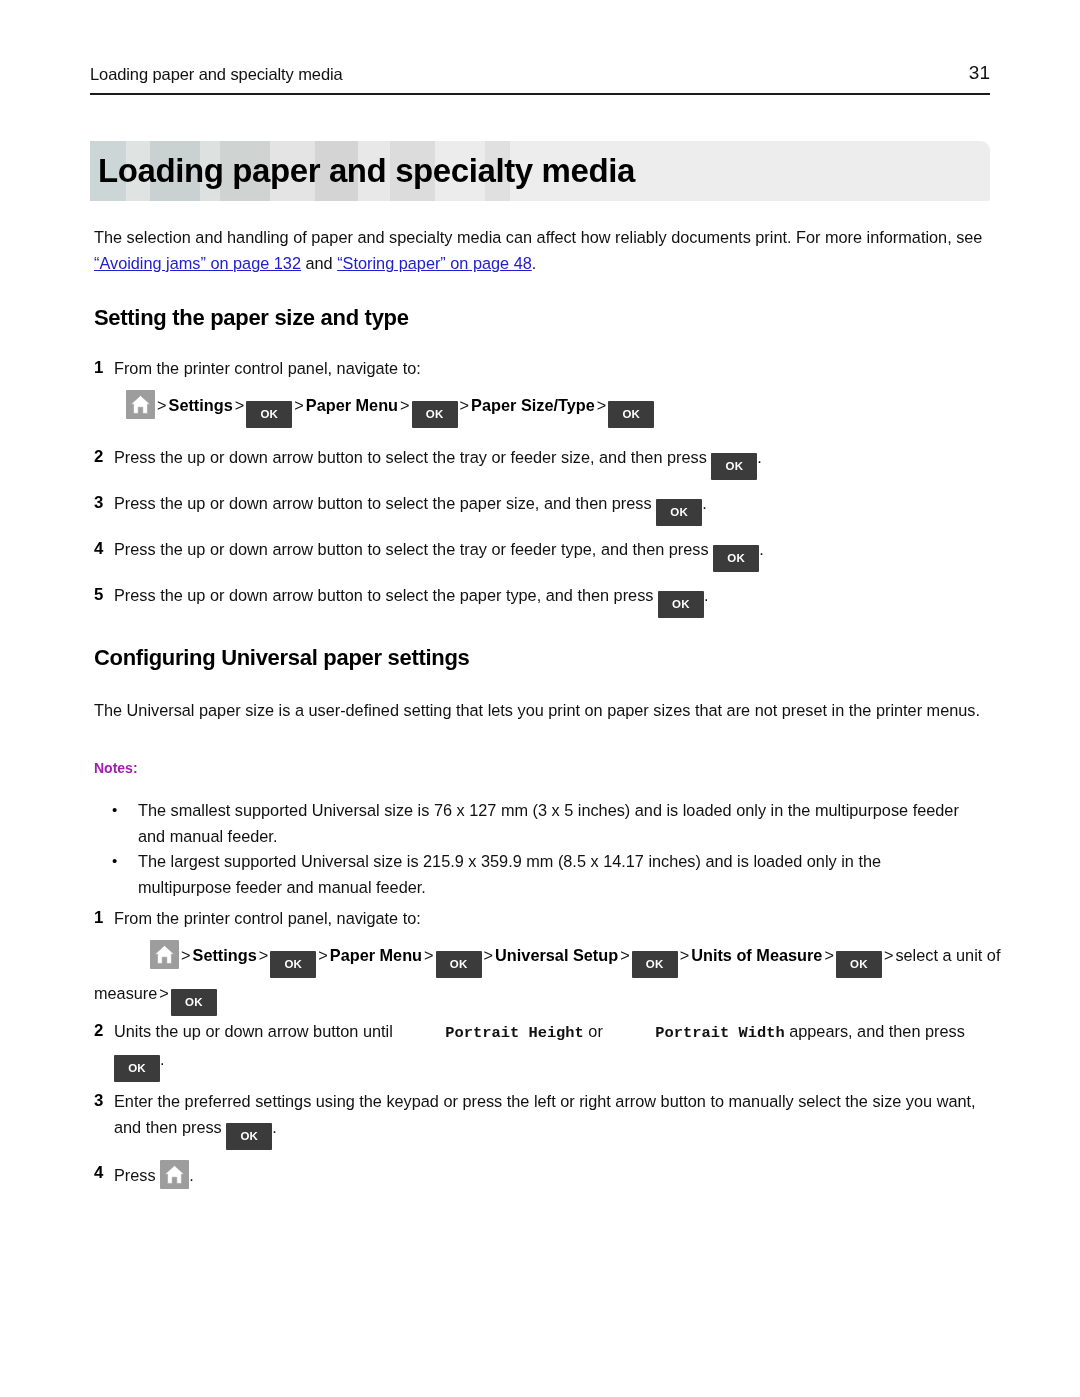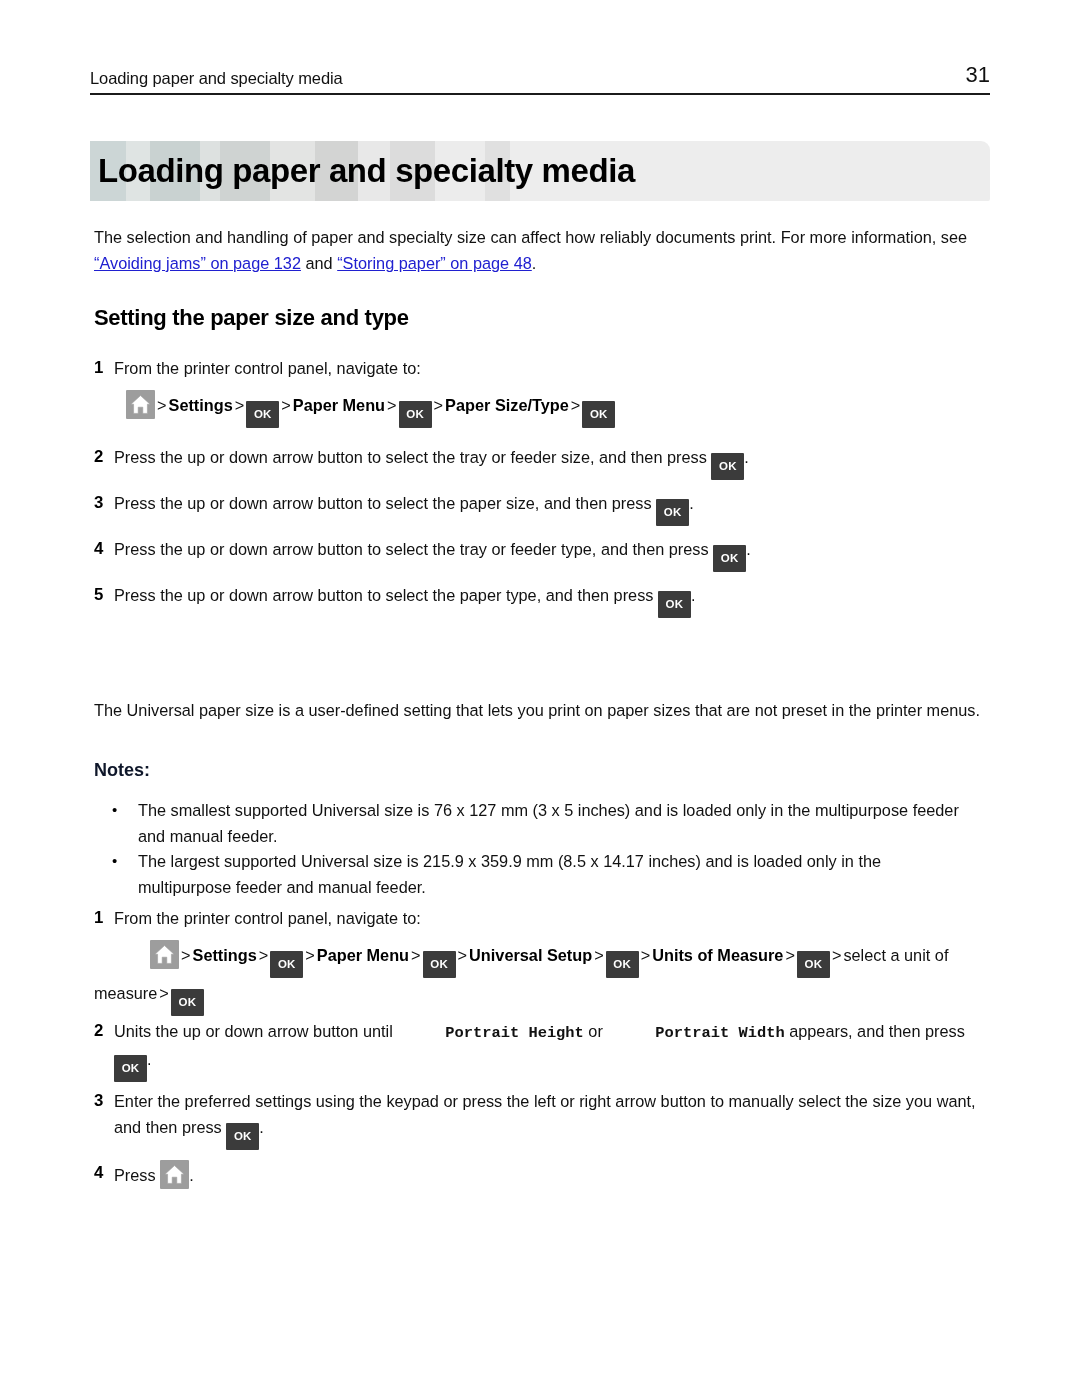--- a/index.html
+++ b/index.html
@@ -32,21 +32,21 @@
     align-items: flex-end;
     justify-content: space-between;
   }
   .running-header-title {
     font-size: 16.5px;
     letter-spacing: -0.1px;
     color: #111111;
     white-space: nowrap;
   }
   .running-header-page {
-    font-size: 22px;
+    font-size: 19px;
     color: #111111;
   }
   .header-rule {
     position: absolute;
     left: 90px;
     top: 93px;
     width: 900px;
     height: 2.4px;
     background: #1b1b1b;
   }
@@ -161,21 +161,21 @@
     color: #000;
   }
   .bullet-body {
     margin-left: 26px;
     display: block;
   }
 
   
   .key-ok {
     display: inline-block;
-    width: 33px;
+    width: 46px;
     height: 27px;
     background: #3b3b3b;
     color: #ffffff;
     font-size: 11.5px;
     font-weight: bold;
     font-family: "Liberation Sans", sans-serif;
     text-align: center;
     line-height: 27px;
     vertical-align: -7px;
     letter-spacing: 0.2px;
@@ -215,42 +215,42 @@
   .mono {
     font-family: "Liberation Mono", monospace;
     font-weight: bold;
     font-size: 15.4px;
     letter-spacing: 0px;
     padding-left: 48px;
   }
   .notes-label {
     position: absolute;
     left: 94px;
-    font-size: 18px;
-    font-weight: bold;
-    color: #0f172a;
+    font-size: 14px;
+    font-weight: bold;
+    color: #a21caf;
   }
 </style>
 </head>
 <body>
 
 <div class="page">
 
   <div class="running-header">
     <span class="running-header-title">Loading paper and specialty media</span>
     <span class="running-header-page">31</span>
   </div>
   <div class="header-rule"></div>
 
   <div class="chapter-banner">
     <div class="chapter-title">Loading paper and specialty media</div>
   </div>
 
   <div class="para" style="left:94px; top:224px; width:900px;">
-    <span>The selection and handling of paper and specialty size can affect how reliably documents print. For more information, see </span><a class="link" href="#">“Avoiding jams” on page 132</a><span> and </span><a class="link" href="#">“Storing paper” on page 48</a><span>.</span>
+    <span>The selection and handling of paper and specialty media can affect how reliably documents print. For more information, see </span><a class="link" href="#">“Avoiding jams” on page 132</a><span> and </span><a class="link" href="#">“Storing paper” on page 48</a><span>.</span>
   </div>
 
   <div class="section-head" style="top:305px;">Setting the paper size and type</div>
 
   <div class="step" style="left:94px; top:355px; width:890px;">
     <span class="step-num">1</span>
     <span class="step-body">From the printer control panel, navigate to:</span>
   </div>
 
   <div class="navpath" style="left:126px; top:390px;">
@@ -274,20 +274,21 @@
   <div class="step" style="left:94px; top:536px; width:900px;">
     <span class="step-num">4</span>
     <span class="step-body"><span>Press the up or down arrow button to select the tray or feeder type, and then press </span><span class="key-ok">OK</span><span>.</span></span>
   </div>
 
   <div class="step" style="left:94px; top:582px; width:900px;">
     <span class="step-num">5</span>
     <span class="step-body"><span>Press the up or down arrow button to select the paper type, and then press </span><span class="key-ok">OK</span><span>.</span></span>
   </div>
 
+  <div class="section-head" style="top:645px;">Configuring Universal paper settings</div>
 
   <div class="para" style="left:94px; top:697px; width:895px;">The Universal paper size is a user-defined setting that lets you print on paper sizes that are not preset in the printer menus.</div>
 
   <div class="notes-label" style="top:760px;">Notes:</div>
 
   <div class="bullet-item" style="left:112px; top:797px; width:860px;">
     <span class="bullet-dot">•</span>
     <span class="bullet-body">The smallest supported Universal size is 76 x 127 mm (3 x 5 inches) and is loaded only in the multipurpose feeder and manual feeder.</span>
   </div>
 

